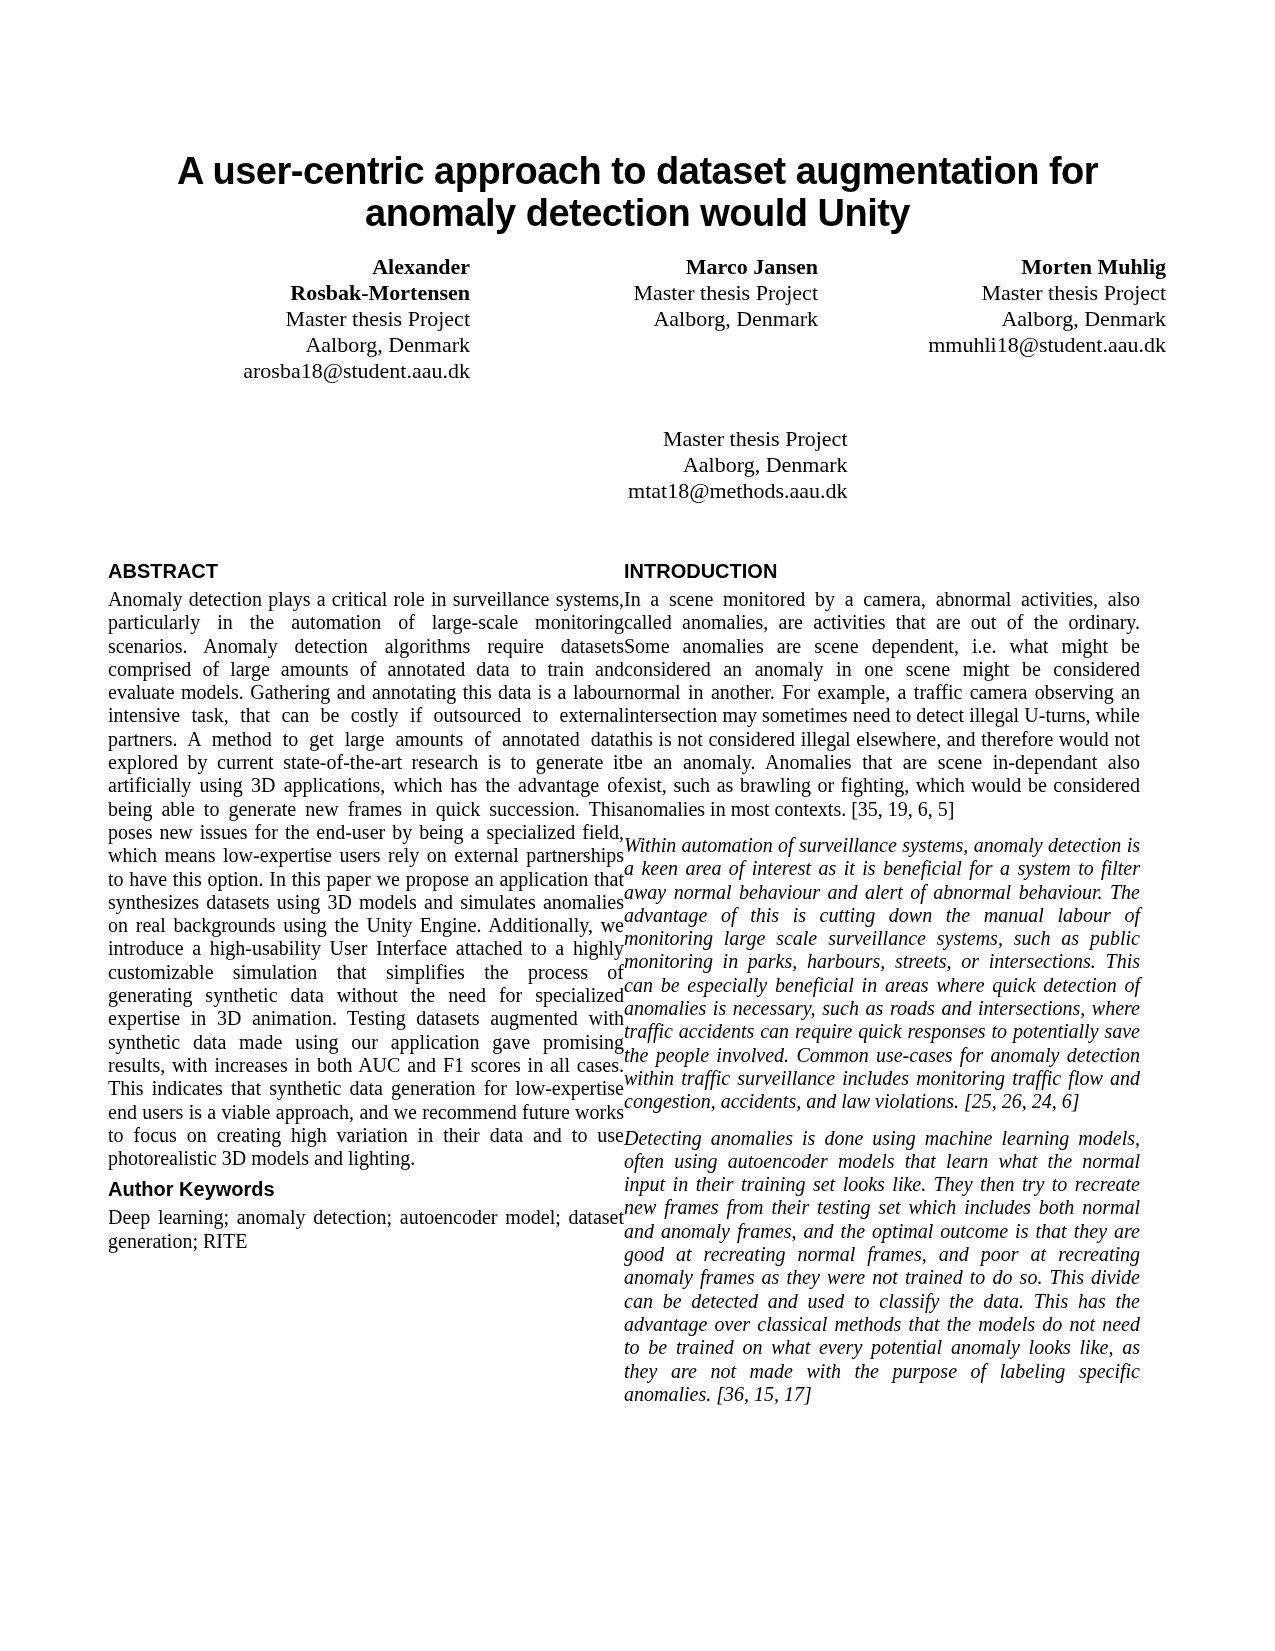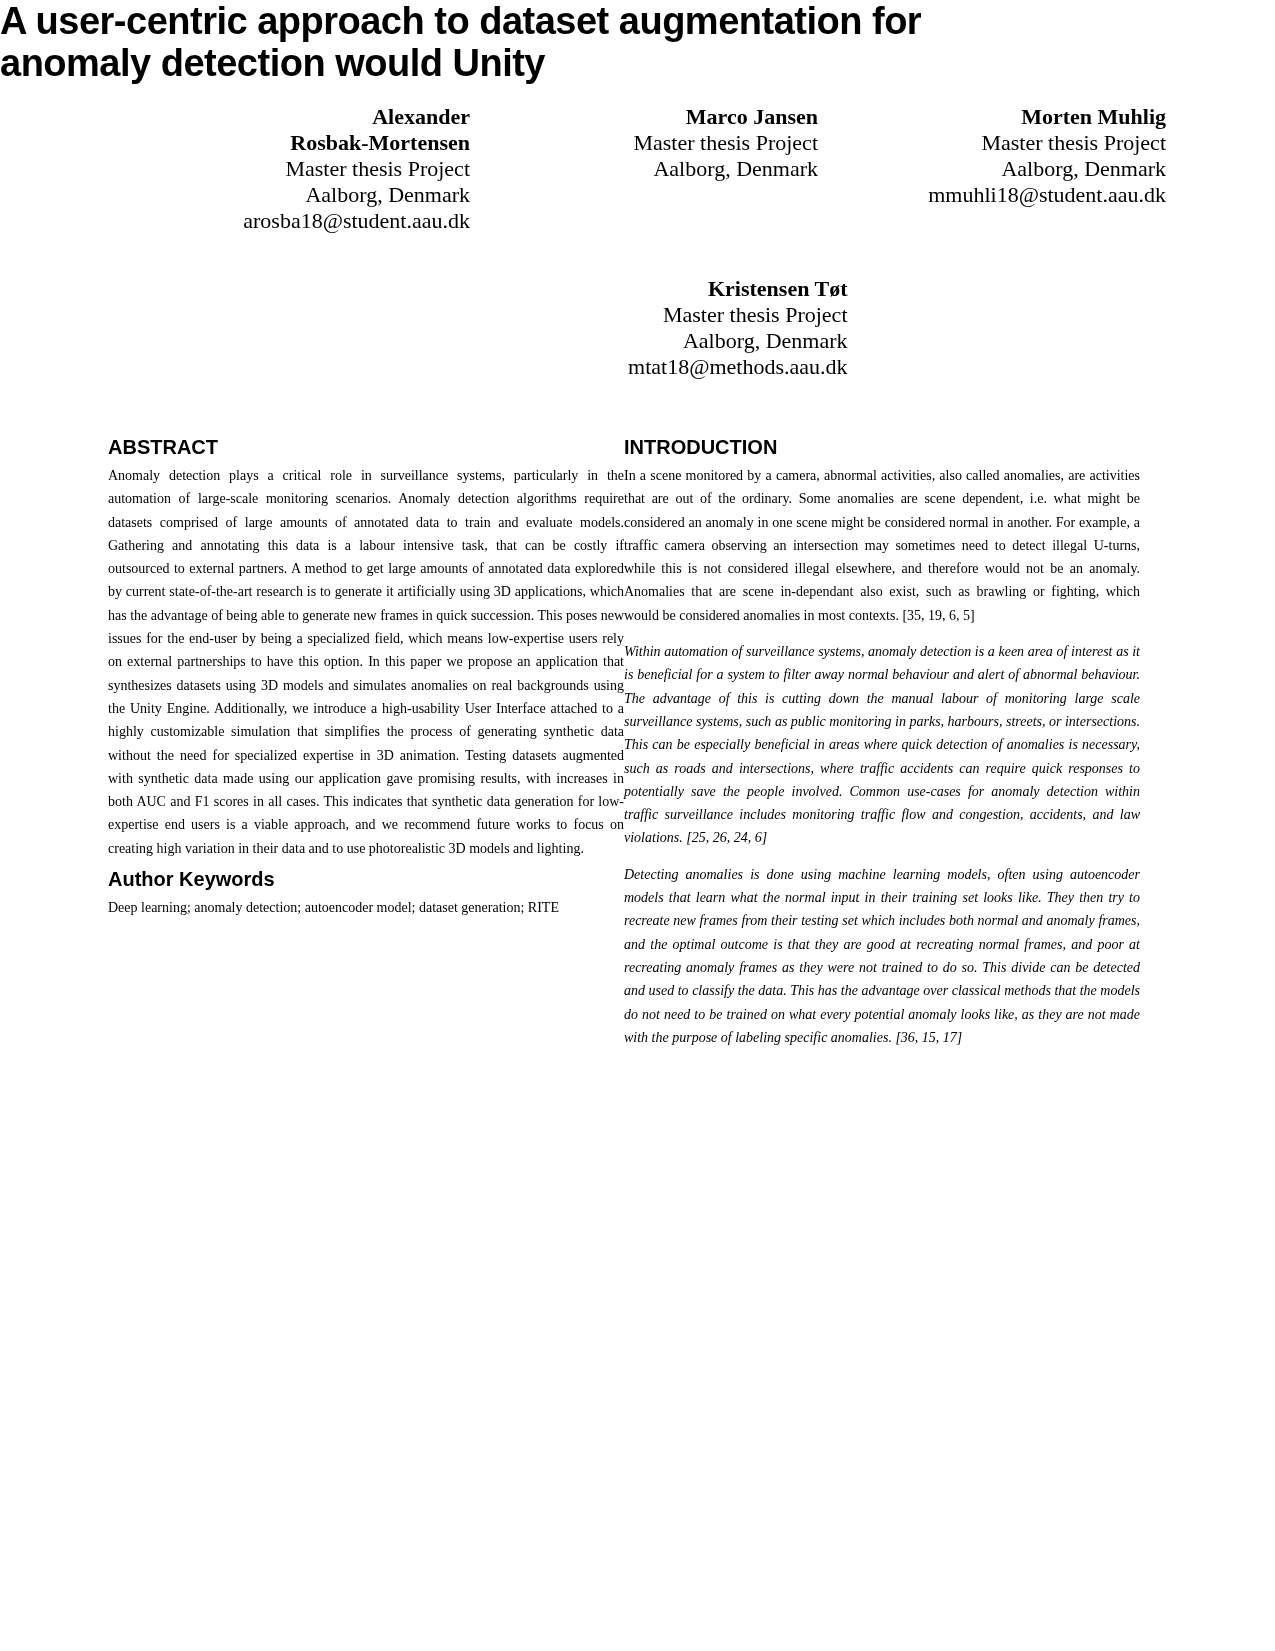--- a/index.html
+++ b/index.html
@@ -11,21 +11,22 @@
     position: relative;
     width: 1275px;
     height: 1651px;
     background: #ffffff;
     color: #000000;
     overflow: hidden;
     font-family: "Liberation Serif", "DejaVu Serif", serif;
   }
   .title {
     margin: 0;
-    text-align: left;
+    padding-top: 150px;
+    text-align: center;
     font-family: "Liberation Sans", "DejaVu Sans", sans-serif;
     font-weight: 700;
     font-size: 38px;
     line-height: 42px;
     letter-spacing: -0.5px;
   }
   .authors-row {
     display: flex;
     align-items: flex-start;
     width: 1044px;
@@ -51,21 +52,21 @@
   .col { width: 516px; }
   .sec-heading {
     margin: 0 0 6px 0;
     font-family: "Liberation Sans", "DejaVu Sans", sans-serif;
     font-weight: 700;
     font-size: 20px;
     line-height: 22px;
   }
   .body-par {
     margin: 0;
-    font-size: 14px;
+    font-size: 20px;
     line-height: 23.3px;
     text-align: justify;
     hyphens: auto;
     -webkit-hyphens: auto;
   }
   .body-par + .body-par { margin-top: 13px; font-style: italic; }
   .keywords-section { margin-top: 8px; }
 </style>
 </head>
 <body>
@@ -101,21 +102,20 @@
       <div>Master thesis Project</div>
       <div>Aalborg, Denmark</div>
       <div>mmuhli18@student.aau.dk</div>
     </div>
 
   </div>
 
   <div class="authors-row2">
     <div class="author">
       <div class="author-name">
-        <div>Kristensen Tøt</div>
       </div>
       <div>Master thesis Project</div>
       <div>Aalborg, Denmark</div>
       <div>mtat18@methods.aau.dk</div>
     </div>
   </div>
 
   <div class="columns">
 
     <div class="col">

